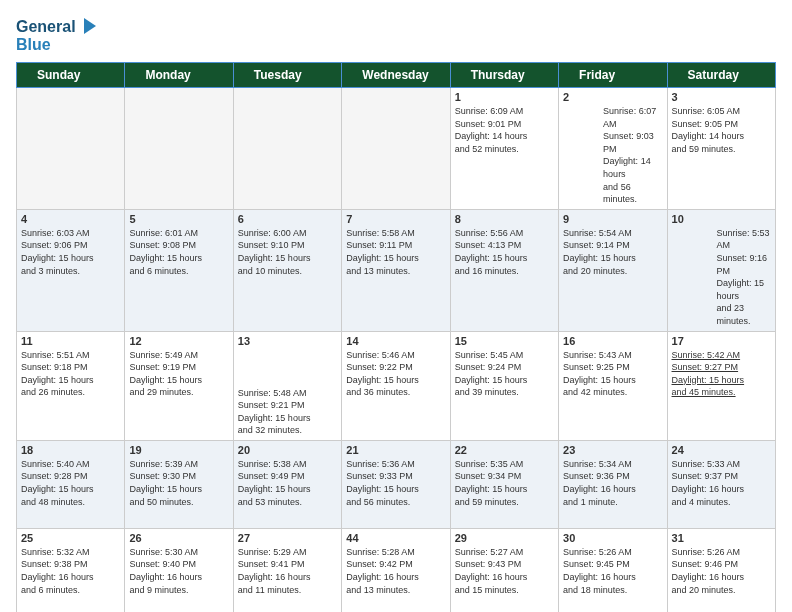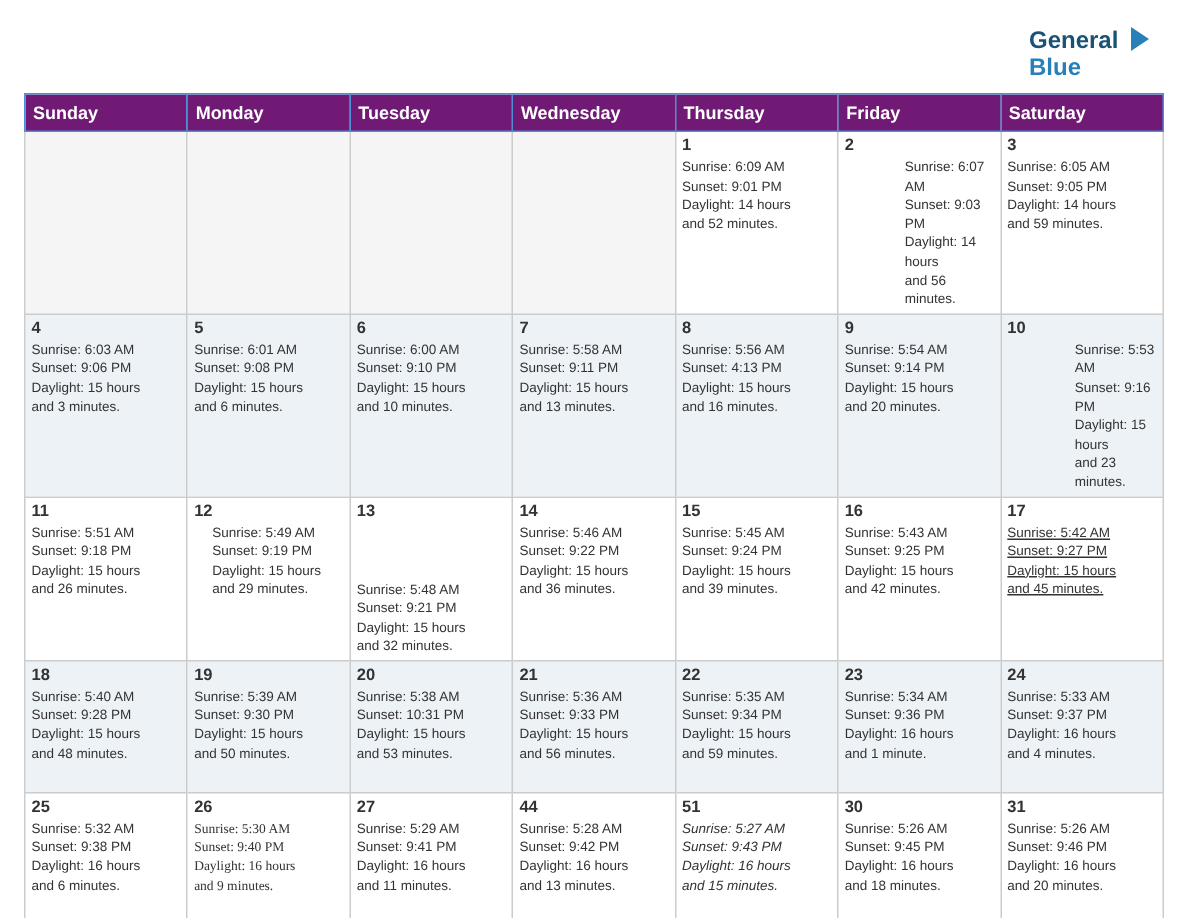--- a/index.html
+++ b/index.html
@@ -9,21 +9,20 @@
       font-family: Arial, sans-serif;
       background: #fff;
       overflow: hidden;
     }
     .page {
       width: 792px;
       height: 496px;
       padding: 12px 16px 10px 16px;
       display: flex;
       flex-direction: column;
-      align-items: flex-end;
     }
     .header {
       display: flex;
       justify-content: space-between;
       align-items: flex-start;
       margin-bottom: 8px;
     }
     .logo {
       display: flex;
       align-items: center;
@@ -42,25 +41,25 @@
       color: #1a3a5c;
     }
     .calendar {
       flex: 1;
       border: 1px solid #ccc;
       border-collapse: collapse;
       width: 100%;
       table-layout: fixed;
     }
     .calendar th {
-      background: #701a75;
+      background: #14532d;
       color: #fff;
       font-size: 12px;
       font-weight: bold;
-      padding: 5px 5px;
+      padding: 5px 20px;
       border: 1px solid #4a8fd5;
       text-align: left;
     }
     .calendar td {
       border: 1px solid #ccc;
       vertical-align: top;
       padding: 3px 4px;
       font-size: 9.5px;
       color: #333;
       background: #fff;
@@ -206,21 +205,21 @@
         <tr class="row-white">
           <td>
             <span class="day-num">11</span>
             <div class="day-info" style="white-space: pre-line;">Sunrise: 5:51 AM
 Sunset: 9:18 PM
 Daylight: 15 hours
 and 26 minutes.</div>
           </td>
           <td>
             <span class="day-num">12</span>
-            <div class="day-info" style="white-space: pre-line; margin-left: 12px;">Sunrise: 5:49 AM
+            <div class="day-info" style="white-space: pre-line;">Sunrise: 5:49 AM
 Sunset: 9:19 PM
 Daylight: 15 hours
 and 29 minutes.</div>
           </td>
           <td>
             <span class="day-num">13</span>
             <div class="day-info" style="white-space: pre-line; margin-top: 40px;">Sunrise: 5:48 AM
 Sunset: 9:21 PM
 Daylight: 15 hours
 and 32 minutes.</div>
@@ -265,21 +264,21 @@
           <td>
             <span class="day-num">19</span>
             <div class="day-info" style="white-space: pre-line;">Sunrise: 5:39 AM
 Sunset: 9:30 PM
 Daylight: 15 hours
 and 50 minutes.</div>
           </td>
           <td>
             <span class="day-num">20</span>
             <div class="day-info" style="white-space: pre-line;">Sunrise: 5:38 AM
-Sunset: 10:31 PM
+Sunset: 9:49 PM
 Daylight: 15 hours
 and 53 minutes.</div>
           </td>
           <td>
             <span class="day-num">21</span>
             <div class="day-info" style="white-space: pre-line;">Sunrise: 5:36 AM
 Sunset: 9:33 PM
 Daylight: 15 hours
 and 56 minutes.</div>
           </td>
@@ -308,42 +307,42 @@
         <tr class="row-white">
           <td>
             <span class="day-num">25</span>
             <div class="day-info" style="white-space: pre-line;">Sunrise: 5:32 AM
 Sunset: 9:38 PM
 Daylight: 16 hours
 and 6 minutes.</div>
           </td>
           <td>
             <span class="day-num">26</span>
-            <div class="day-info" style="white-space: pre-line; font-family: Liberation Serif, serif;">Sunrise: 5:30 AM
+            <div class="day-info" style="white-space: pre-line;">Sunrise: 5:30 AM
 Sunset: 9:40 PM
 Daylight: 16 hours
 and 9 minutes.</div>
           </td>
           <td>
             <span class="day-num">27</span>
             <div class="day-info" style="white-space: pre-line;">Sunrise: 5:29 AM
 Sunset: 9:41 PM
 Daylight: 16 hours
 and 11 minutes.</div>
           </td>
           <td>
             <span class="day-num">44</span>
             <div class="day-info" style="white-space: pre-line;">Sunrise: 5:28 AM
 Sunset: 9:42 PM
 Daylight: 16 hours
 and 13 minutes.</div>
           </td>
           <td>
-            <span class="day-num">51</span>
-            <div class="day-info" style="white-space: pre-line; font-style: italic;">Sunrise: 5:27 AM
+            <span class="day-num">29</span>
+            <div class="day-info" style="white-space: pre-line;">Sunrise: 5:27 AM
 Sunset: 9:43 PM
 Daylight: 16 hours
 and 15 minutes.</div>
           </td>
           <td>
             <span class="day-num">30</span>
             <div class="day-info" style="white-space: pre-line;">Sunrise: 5:26 AM
 Sunset: 9:45 PM
 Daylight: 16 hours
 and 18 minutes.</div>

